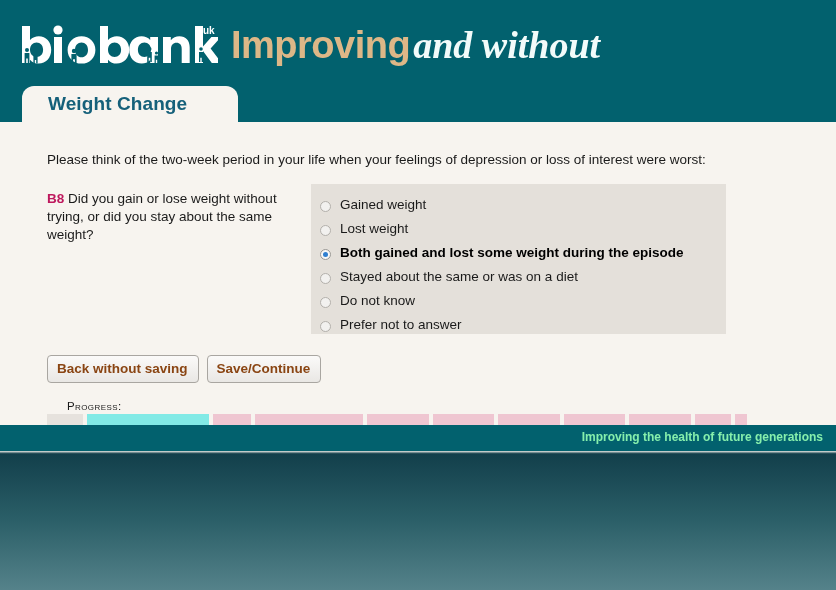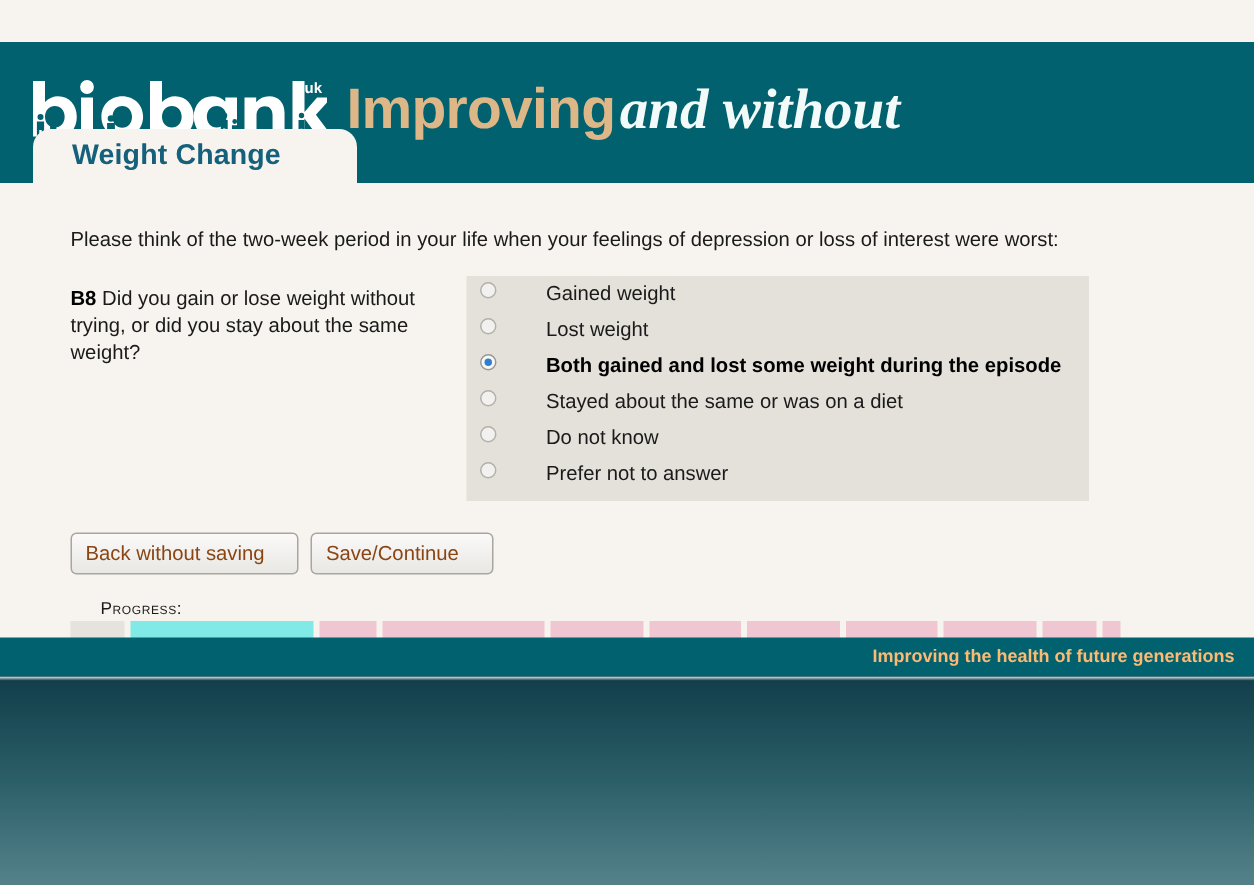--- a/index.html
+++ b/index.html
@@ -19,21 +19,20 @@
     height: 590px;
   }
 
   
   .header {
     position: absolute;
     left: 0; top: 0;
     width: 836px;
     height: 122px;
     background: #02616e;
-    margin-top: 28px;
   }
   .logo {
     position: absolute;
     left: 18px;
     top: 22px;
     width: 200px;
     height: 48px;
   }
   .logo svg { display: block; }
   .title-wrap {
@@ -103,38 +102,37 @@
     position: absolute;
     left: 47px;
     top: 68px;
     width: 252px;
     font-size: 13.5px;
     line-height: 18px;
     color: #1a1a1a;
   }
   .qnum {
     font-weight: bold;
-    color: #000000;
+    color: #be185d;
   }
 
   .answers {
     position: absolute;
     left: 311px;
     top: 62px;
     width: 415px;
     height: 150px;
     background: #e4e0da;
   }
   .opt {
     position: relative;
     height: 24px;
     padding-left: 9px;
     display: flex;
-    align-items: flex-start;
-    gap: 24px;
+    align-items: flex-end;
   }
   .opt:first-child { margin-top: 4px; }
   .radio {
     width: 11px;
     height: 11px;
     border-radius: 50%;
     border: 1px solid #b3b0ab;
     background: #f2f1ef;
     box-sizing: border-box;
     flex: 0 0 auto;
@@ -168,24 +166,24 @@
     position: absolute;
     left: 47px;
     top: 233px;
     display: flex;
     gap: 8px;
   }
   .btn {
     background: linear-gradient(#fbfaf9, #e9e7e4);
     border: 1px solid #a9a6a1;
     border-radius: 4px;
-    padding: 5px 22px 6px 9px;
+    padding: 5px 10px 6px 9px;
     font-family: "Liberation Sans", sans-serif;
     font-size: 13.5px;
-    font-weight: normal;
+    font-weight: bold;
     color: #8a4513;
     cursor: pointer;
     line-height: 15px;
   }
 
   
   .progress-label {
     position: absolute;
     left: 47px;
     top: 278px;
@@ -214,21 +212,21 @@
     width: 836px;
     height: 26px;
     background: #02616e;
   }
   .footer-text {
     position: absolute;
     right: 13px;
     top: 5px;
     font-size: 12px;
     font-weight: bold;
-    color: #fdba74;
+    color: #86efac;
     white-space: nowrap;
   }
 
   
   .bottom {
     position: absolute;
     left: 0;
     top: 451px;
     width: 836px;
     height: 139px;

